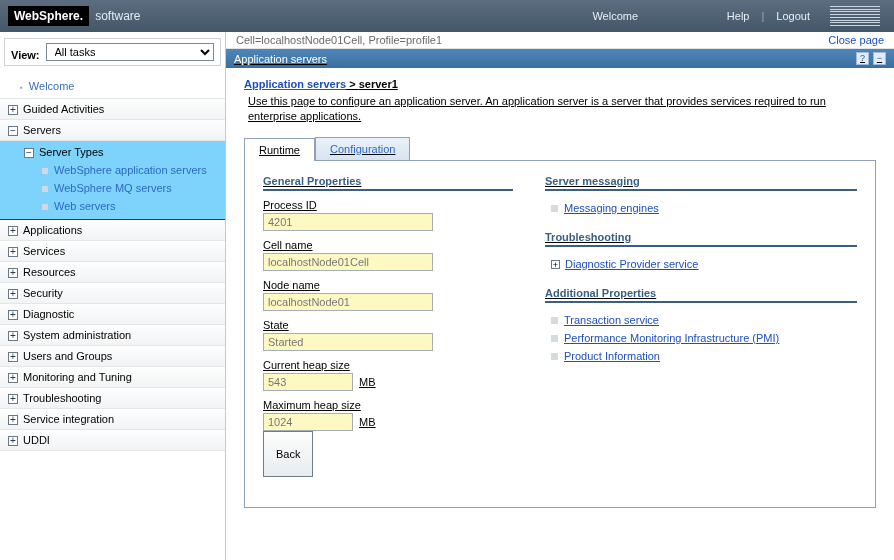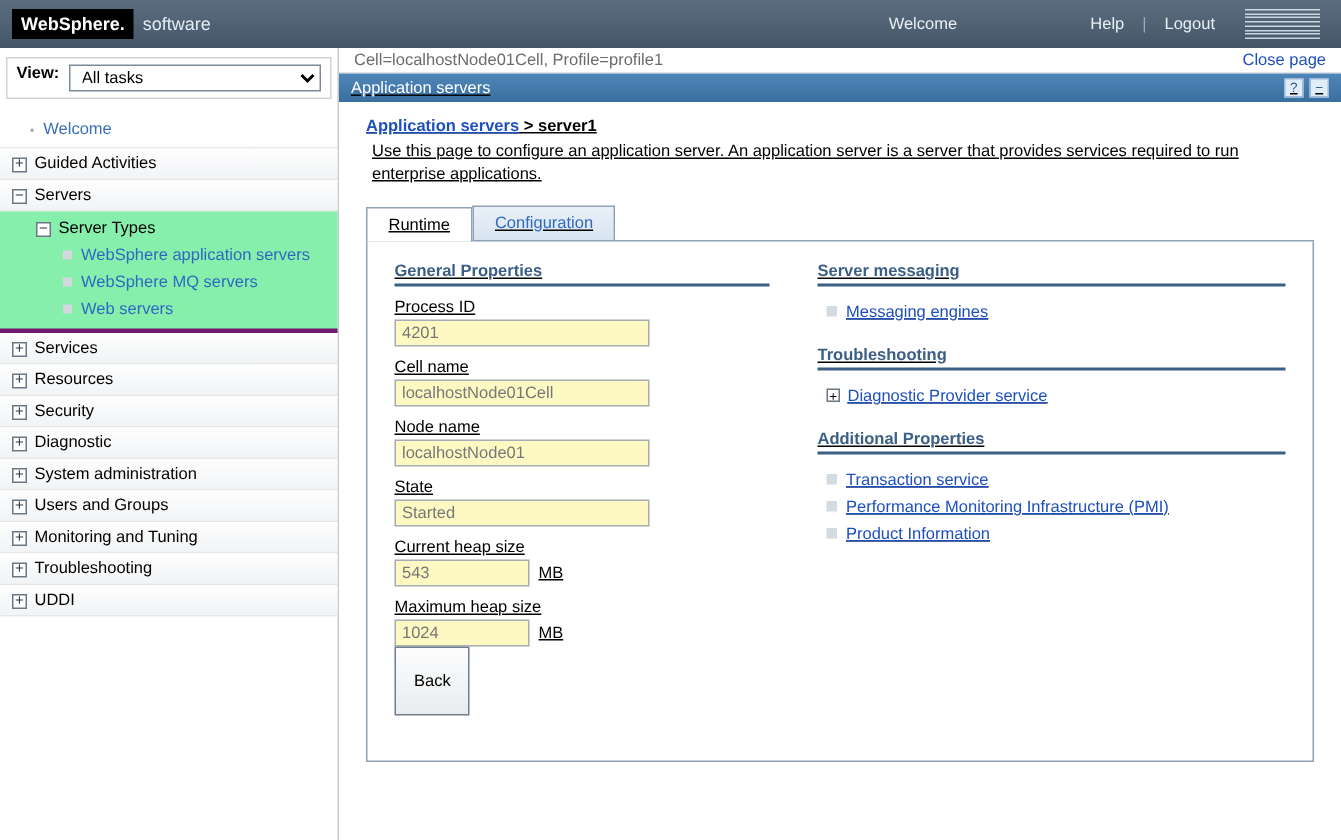--- a/index.html
+++ b/index.html
@@ -8,29 +8,29 @@
 .brand { height: 32px; display: flex; align-items: center; padding: 0 8px; }
 .brand-ws { background: #000; color: #fff; padding: 3px 6px; font-weight: bold; font-size: 12px; }
 .brand-sw { color: #e4ecf3; margin-left: 6px; font-size: 12px; }
 .top-spacer { flex: 1; }
 .top-link { color: #e8eff5; margin: 0 12px; text-decoration: none; cursor: pointer; }
 .top-sep { color: #9ab; }
 .ibm-logo { width: 50px; height: 20px; margin: 0 14px 0 8px; display: flex; flex-direction: column; justify-content: space-between; }
 .ibm-stripe { height: 1px; background: #cbd6e0; }
 .layout { display: flex; height: calc(100% - 32px); }
 .sidebar { width: 226px; border-right: 1px solid #c5c9cc; background: #fff; }
-.view-row { border: 1px solid #d0d4d8; margin: 6px 4px; padding: 4px 6px; display: flex; align-items: flex-start; }
+.view-row { border: 1px solid #d0d4d8; margin: 6px 4px; padding: 4px 6px; display: flex; align-items: flex-end; }
 .view-label { font-weight: bold; margin-right: 6px; }
 .view-select { flex: 1; border: 1px solid #7a8a99; height: 18px; padding: 0 4px; background: #fff; }
 .nav { padding: 2px 0 0 0; }
 .nav-item, .nav-group { border-bottom: 1px solid #e4e7ea; padding: 4px 8px; background: linear-gradient(#fefefe,#f1f3f5); cursor: pointer; }
 .nav-welcome { color: #3b6fb5; padding: 6px 10px 6px 20px; border-bottom: 1px solid #e4e7ea; }
 .nav-welcome::before { content: "▪"; color: #9aa5b1; margin-right: 6px; font-size: 8px; }
 .tw { display: inline-block; width: 10px; height: 10px; border: 1px solid #6a7785; margin-right: 5px; text-align: center; line-height: 8px; font-size: 10px; color: #2b3947; background: #fff; }
-.nav-sub { background: #86efac; padding: 2px 0 4px 22px; border-bottom: 3px solid #701a75; }
+.nav-sub { background: #7dd3fc; padding: 2px 0 4px 22px; border-bottom: 1px solid #701a75; }
 .nav-sub .sub { padding: 3px 0 3px 2px; }
 .nav-sub .leaf { padding: 3px 0 3px 20px; color: #2f69c1; }
 .nav-sub .leaf .lead { display:inline-block; width:6px; height:6px; background:#d2d8de; margin-right:6px; vertical-align: middle; }
 .content { flex: 1; display: flex; flex-direction: column; }
 .path-row { display: flex; align-items: center; padding: 2px 10px; color: #6b6b6b; border-bottom: 1px solid #e0e4e8; font-size: 11px; }
 .close-link { color: #1d4fbf; cursor: pointer; }
 .panel { margin: 0; text-decoration: underline; }
 .panel-title { background: linear-gradient(#4f86b8, #3a6ea1); color: #fff; padding: 3px 8px; display: flex; align-items: center; }
 .panel-ctrls { margin-left: auto; display: flex; gap: 4px; }
 .panel-ctrls span { width: 13px; height: 13px; border: 1px solid #9dbada; background: #e0ecf7; text-align: center; line-height: 11px; color: #2e5a85; font-size: 9px; cursor: pointer; }
@@ -92,28 +92,30 @@
     <div class="nav">
       <div class="nav-welcome">Welcome</div>
       <div class="nav-item"><span class="tw">+</span><span>Guided Activities</span></div>
       <div class="nav-item"><span class="tw">−</span><span>Servers</span></div>
       <div class="nav-sub">
         <div class="sub"><span class="tw">−</span><span>Server Types</span></div>
         <div class="leaf"><span class="lead"></span><span>WebSphere application servers</span></div>
         <div class="leaf"><span class="lead"></span><span>WebSphere MQ servers</span></div>
         <div class="leaf"><span class="lead"></span><span>Web servers</span></div>
       </div>
+      <div class="nav-item"><span class="tw">+</span><span>Applications</span></div>
       <div class="nav-item"><span class="tw">+</span><span>Services</span></div>
       <div class="nav-item"><span class="tw">+</span><span>Resources</span></div>
       <div class="nav-item"><span class="tw">+</span><span>Security</span></div>
       <div class="nav-item"><span class="tw">+</span><span>Diagnostic</span></div>
       <div class="nav-item"><span class="tw">+</span><span>System administration</span></div>
       <div class="nav-item"><span class="tw">+</span><span>Users and Groups</span></div>
       <div class="nav-item"><span class="tw">+</span><span>Monitoring and Tuning</span></div>
       <div class="nav-item"><span class="tw">+</span><span>Troubleshooting</span></div>
+      <div class="nav-item"><span class="tw">+</span><span>Service integration</span></div>
       <div class="nav-item"><span class="tw">+</span><span>UDDI</span></div>
     </div>
   </div>
 
   <div class="content content-inner">
     <div class="path-row">
       <span>Cell=localhostNode01Cell, Profile=profile1</span>
       <span style="flex:1"></span>
       <span class="close-link">Close page</span>
     </div>

